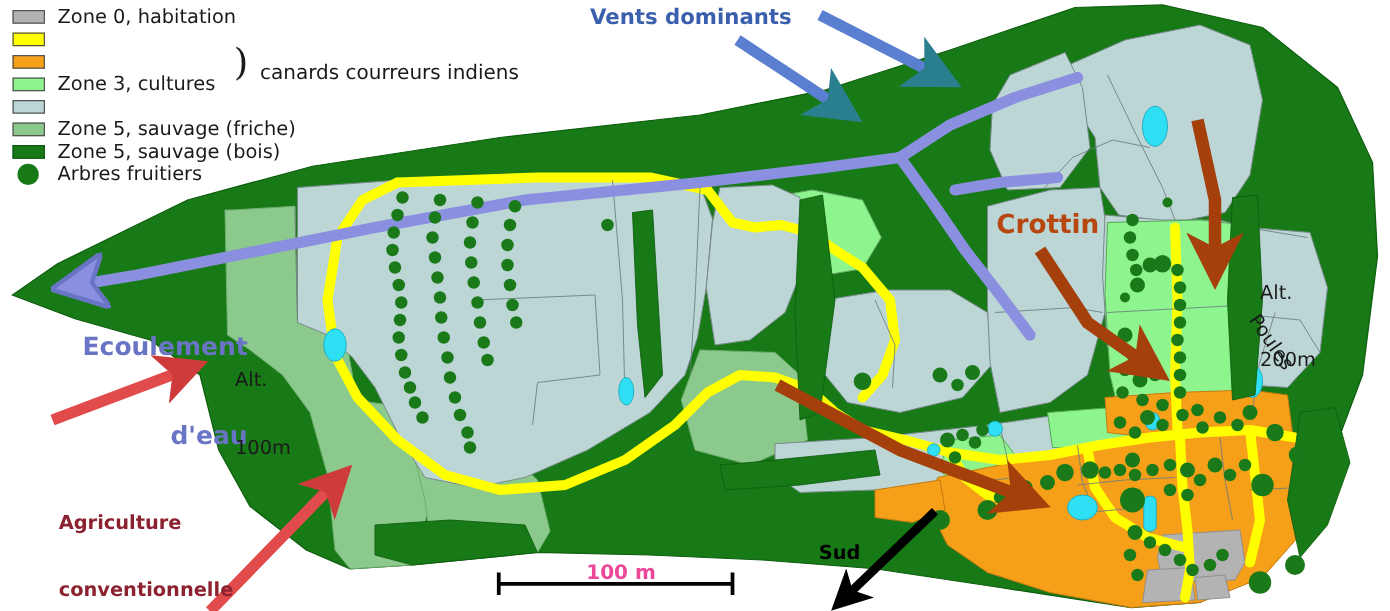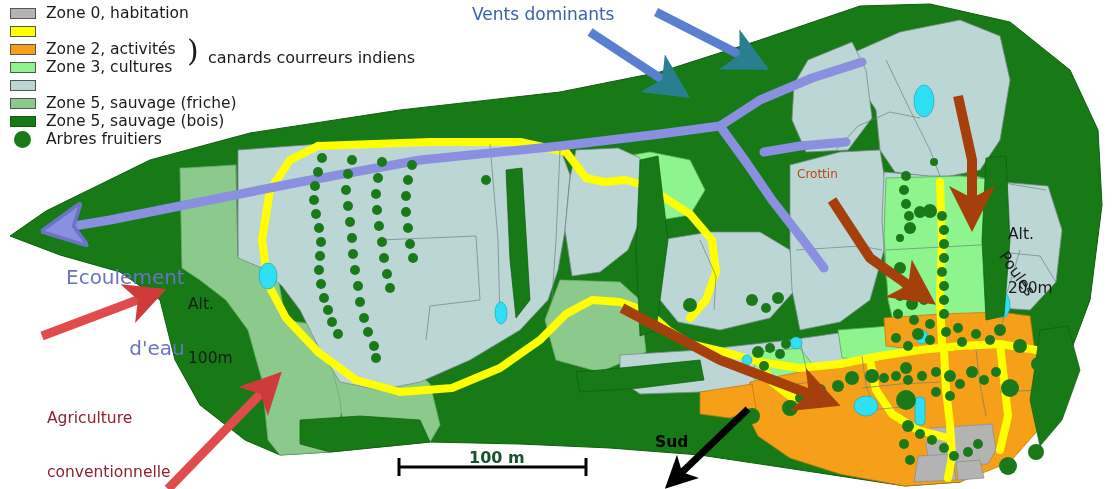--- a/index.html
+++ b/index.html
@@ -78,21 +78,21 @@
     position: absolute;
     left: 208px;
     top: 48px;
     font-size: 16px;
     color: #1a1a1a;
     white-space: nowrap;
   }
   
   .annot {
     position: absolute;
-    font-weight: normal;
+    font-weight: bold;
     white-space: pre;
     line-height: 1.18;
   }
   .annot-plain {
     position: absolute;
     white-space: pre;
     line-height: 1.18;
   }
   #label-vents {
     left: 472px; top: 4px;
@@ -105,21 +105,21 @@
     color: #6a74c4;
     text-align: center;
   }
   #label-agriculture {
     left: 47px; top: 372px;
     font-size: 15.5px;
     color: #8c2230;
   }
   #label-crottin {
     left: 797px; top: 167px;
-    font-size: 12px;
+    font-size: 21px;
     color: #b8460f;
   }
   #label-alt100 {
     left: 188px; top: 258px;
     font-size: 15.5px;
     color: #1a1a1a;
   }
   #label-alt200 {
     left: 1008px; top: 188px;
     font-size: 15.5px;
@@ -135,21 +135,21 @@
   #label-sud {
     left: 643px; top: 433px;
     font-size: 15.5px;
     color: #000000;
     font-weight: bold;
     margin-left: 12px;
   }
   #label-scale {
     left: 469px; top: 449px;
     font-size: 16px;
-    color: #14532d;
+    color: #ec4899;
     font-weight: bold;
   }
 </style>
 </head>
 <body>
 
 <div id="map-root">
 
   <svg class="map-canvas" viewBox="0 0 1112 489">
     <defs>
@@ -462,21 +462,20 @@
   <div id="legend">
     <div class="legend-row">
       <span class="swatch" style="background:#b3b3b3"></span>
       <span class="legend-label">Zone 0, habitation</span>
     </div>
     <div class="legend-row">
       <span class="swatch" style="background:#ffff00"></span>
     </div>
     <div class="legend-row">
       <span class="swatch" style="background:#f6a01a"></span>
-      <span class="legend-label">Zone 2, activités</span>
     </div>
     <div class="legend-row">
       <span class="swatch" style="background:#8ef58e"></span>
       <span class="legend-label">Zone 3, cultures</span>
     </div>
     <div class="legend-row">
       <span class="swatch" style="background:#bcd6d6"></span>
     </div>
     <div class="legend-row">
       <span class="swatch" style="background:#8cc98c"></span>

